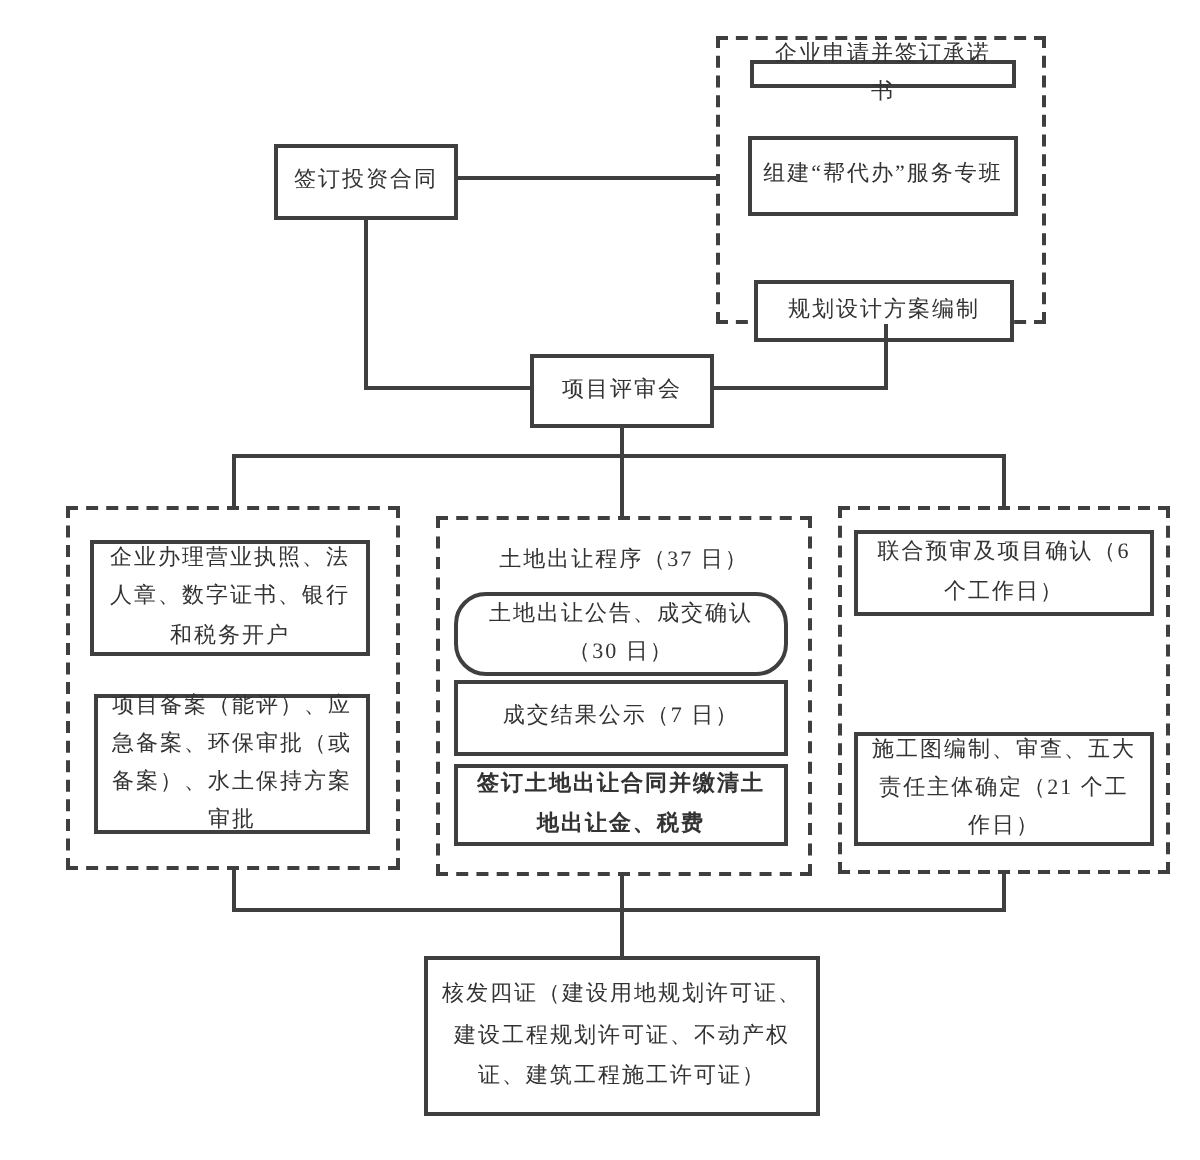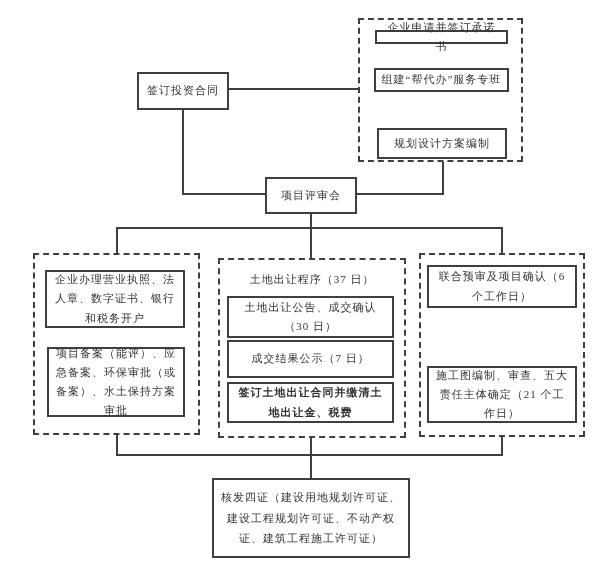--- a/index.html
+++ b/index.html
@@ -46,32 +46,32 @@
 </style>
 </head>
 <body>
 
 <div id="canvas">
 
   <div class="node" style="left:137px;top:72px;width:92px;height:38px;">签订投资合同</div>
 
   <div class="group" style="left:358px;top:18px;width:165px;height:144px;"></div>
   <div class="node" style="left:375px;top:30px;width:133px;height:14px;">企业申请并签订承诺书</div>
-  <div class="node" style="left:374px;top:68px;width:135px;height:24px;">组建“帮代办”服务专班</div>
-  <div class="node" style="left:377px;top:128px;width:130px;height:31px;">规划设计方案编制</div>
+  <div class="node" style="left:374px;top:68px;width:135px;height:40px;">组建“帮代办”服务专班</div>
+  <div class="node" style="left:377px;top:140px;width:130px;height:31px;">规划设计方案编制</div>
 
   <div class="node" style="left:265px;top:177px;width:92px;height:37px;">项目评审会</div>
 
   <div class="group" style="left:33px;top:253px;width:167px;height:182px;"></div>
   <div class="node" style="left:47px;top:347px;width:138px;height:70px;">项目备案（能评）、应急备案、环保审批（或备案）、水土保持方案审批</div>
   <div class="node" style="left:45px;top:270px;width:140px;height:58px;">企业办理营业执照、法人章、数字证书、银行和税务开户</div>
 
   <div class="group" style="left:218px;top:258px;width:188px;height:180px;"></div>
   <div class="group-title" style="left:218px;top:272px;width:188px;">土地出让程序（37 日）</div>
-  <div class="node" style="left:227px;top:296px;width:167px;height:42px;">土地出让公告、成交确认（30 日）</div>
+  <div class="node" style="left:227px;top:296px;width:167px;height:42px;border-radius:16px;">土地出让公告、成交确认（30 日）</div>
   <div class="node" style="left:227px;top:340px;width:167px;height:38px;">成交结果公示（7 日）</div>
   <div class="node" style="left:227px;top:382px;width:167px;height:41px;font-weight:bold;">签订土地出让合同并缴清土地出让金、税费</div>
 
   <div class="group" style="left:419px;top:253px;width:166px;height:184px;"></div>
   <div class="node" style="left:427px;top:265px;width:150px;height:43px;">联合预审及项目确认（6 个工作日）</div>
   <div class="node" style="left:427px;top:366px;width:150px;height:57px;">施工图编制、审查、五大责任主体确定（21 个工作日）</div>
 
   <div class="node" style="left:212px;top:478px;width:198px;height:80px;line-height:1.9;">核发四证（建设用地规划许可证、建设工程规划许可证、不动产权证、建筑工程施工许可证）</div>
 
   <div class="line" style="left:229px;top:88px;width:129px;height:2px;"></div>

